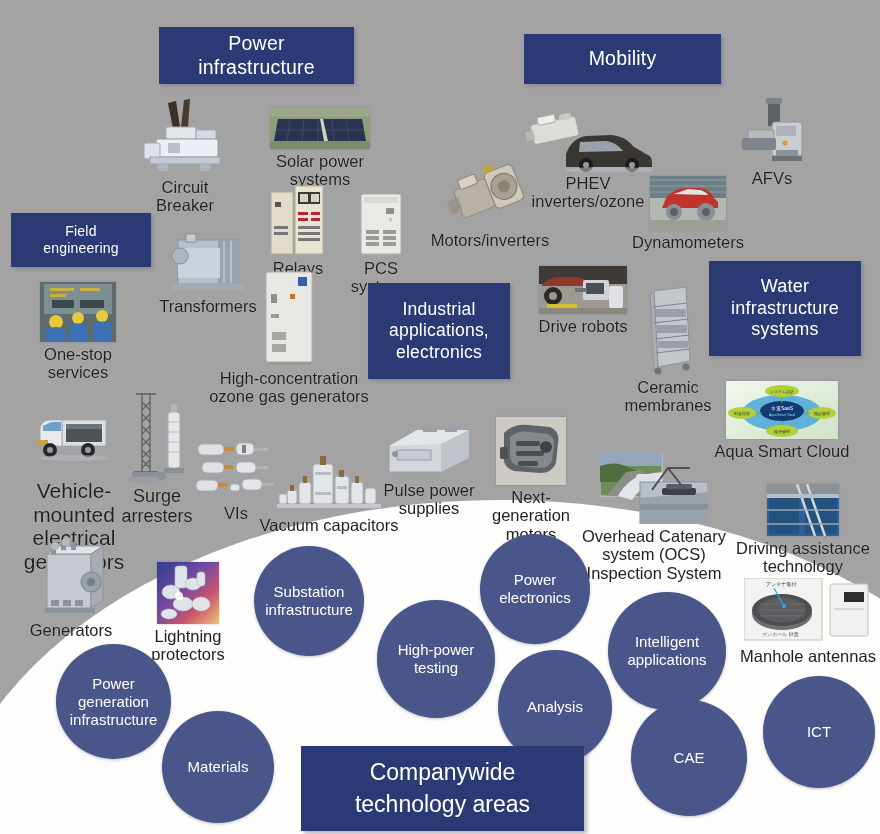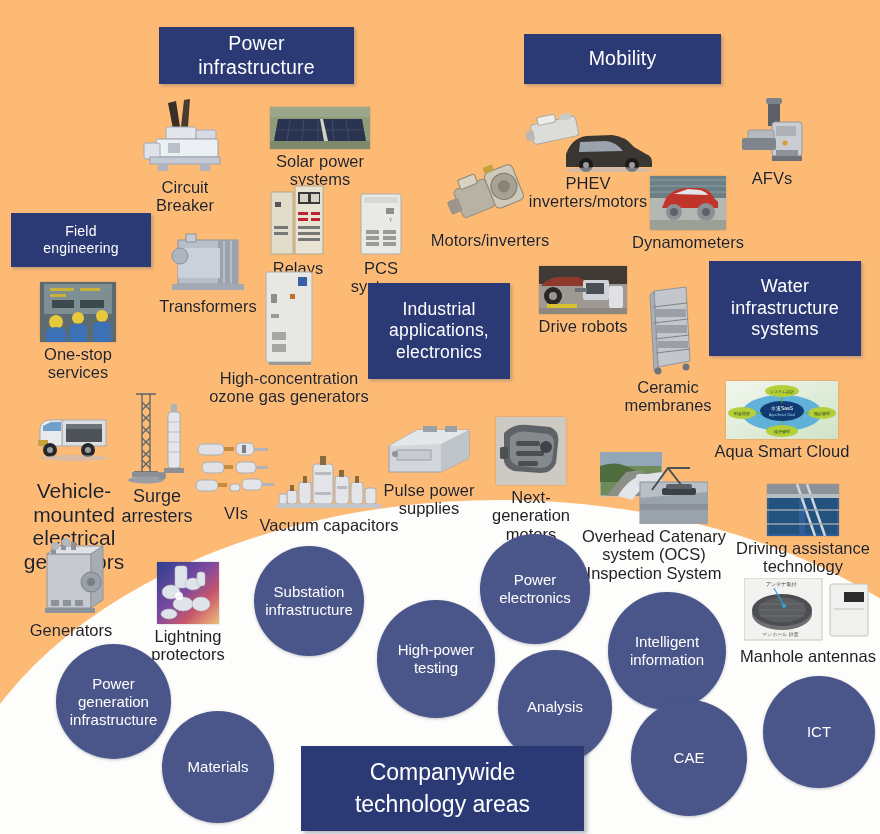--- a/index.html
+++ b/index.html
@@ -3,21 +3,21 @@
 <meta charset="utf-8">
 <style>
   html,body{margin:0;padding:0;}
   body{
     font-family:"Liberation Sans","DejaVu Sans",sans-serif;
     background:#ffffff;
   }
   #canvas{
     position:relative;
     width:880px;height:834px;
-    background:#fdba74;
+    background:#a3a3a3;
     overflow:hidden;
   }
   
   #swoosh{
     position:absolute;
     left:-60px;
     top:500px;
     width:1120px;
     height:640px;
     background:#fdfdfb;
@@ -304,21 +304,21 @@
         <path d="M44 44 q6 -16 20 -18 l26 -1 q13 1 22 12 l12 7 q6 2 6 8 l0 5 l-86 0 z" fill="#3a3632"></path>
         <path d="M58 32 l26 -1 q10 1 17 10 l-44 1 z" fill="#9aa3ad"></path>
         <circle cx="64" cy="55" r="7" fill="#1d1b19"></circle>
           <circle cx="64" cy="55" r="3" fill="#9b9b9b"></circle>
         <circle cx="110" cy="55" r="7" fill="#1d1b19"></circle>
           <circle cx="110" cy="55" r="3" fill="#9b9b9b"></circle>
         <ellipse cx="87" cy="60" rx="44" ry="3" fill="#b9bcc9" opacity=".6"></ellipse>
       </svg>
     </span>
     <span class="cap" style="font-size:16.5px;margin-top:2px;">PHEV
-inverters/motors</span>
+inverters/ozone</span>
   </div>
 
   <div class="item" style="left:625px;top:176px;width:126px;">
     <span class="thumb photo">
       <svg width="76" height="54" viewBox="0 0 76 54">
         <rect width="76" height="54" fill="#b3b8b2"></rect>
         <rect width="76" height="22" fill="#6d7f86"></rect>
         <g stroke="#8f9ea3" stroke-width="1">
           <line x1="0" y1="4" x2="76" y2="4"></line>
             <line x1="0" y1="10" x2="76" y2="10"></line>
@@ -726,21 +726,21 @@
     <span>Power
 electronics</span>
   </div>
 
   <div class="circle" style="left:498px;top:650px;width:114px;height:114px;font-size:15px;">
     <span>Analysis</span>
   </div>
 
   <div class="circle" style="left:608px;top:592px;width:118px;height:118px;font-size:15px;">
     <span>Intelligent
-information</span>
+applications</span>
   </div>
 
   <div class="circle" style="left:631px;top:700px;width:116px;height:116px;font-size:15px;">
     <span>CAE</span>
   </div>
 
   <div class="circle" style="left:763px;top:676px;width:112px;height:112px;font-size:15px;">
     <span>ICT</span>
   </div>
 

